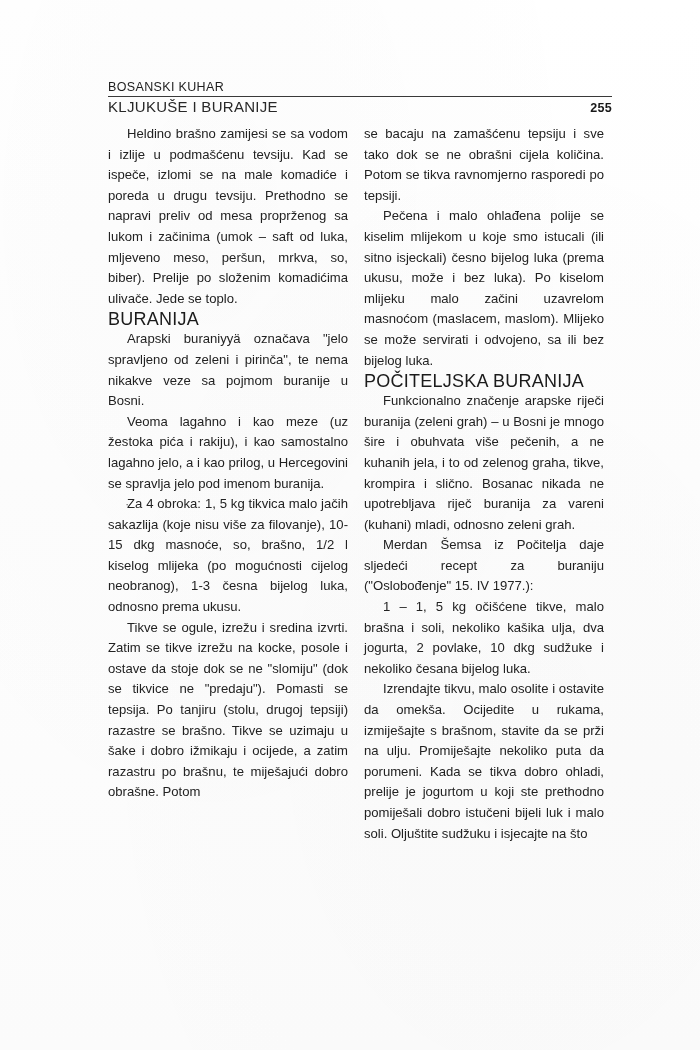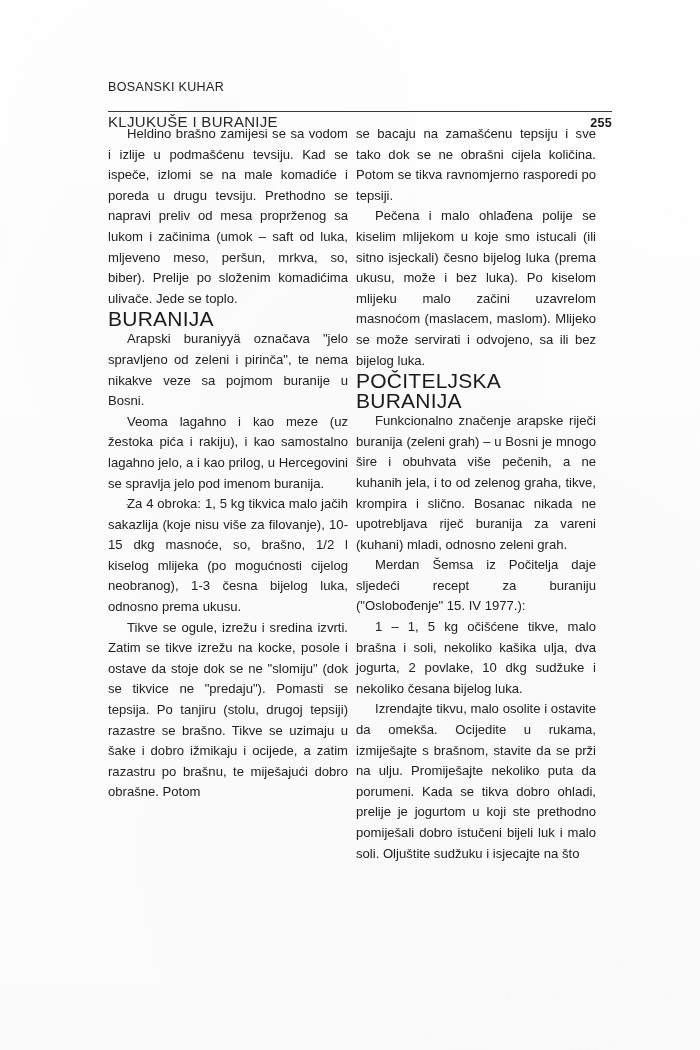--- a/index.html
+++ b/index.html
@@ -43,21 +43,21 @@
     left: 108px;
     top: 80px;
     width: 504px;
   }
   .runhead-book {
     font-size: 12.5px;
     letter-spacing: 0.35px;
     color: #1f1f1f;
     line-height: 14px;
     font-weight: 400;
-    padding-bottom: 16px;
+    padding-bottom: 1px;
   }
   .runhead-rule {
     height: 0;
     border-top: 1.6px solid #3a3a3a;
     width: 100%;
     margin-top: 1px;
   }
   .runhead-row2 {
     display: flex;
     justify-content: space-between;
@@ -78,21 +78,21 @@
     line-height: 15px;
   }
 
   
   .columns {
     position: absolute;
     left: 108px;
     top: 124px;
     width: 504px;
     display: flex;
-    gap: 8px;
+    gap: 16px;
   }
   .col {
     width: 240px;
   }
 
   p.para {
     margin: 0;
     font-size: 13.1px;
     line-height: 20.6px;
     text-align: justify;
@@ -112,21 +112,21 @@
     content: "·";
     position: absolute;
     left: -2px;
     top: 0px;
     color: #6a6a6a;
     font-size: 13px;
   }
 
   h2.recipe-title {
     margin: 0;
-    font-size: 21px;
+    font-size: 18px;
     font-weight: 400;
     letter-spacing: 0.25px;
     color: #1d1d1d;
     line-height: 20px;
     text-align: left;
   }
 
   .gap-before-title { margin-top: 25px; }
   .gap-after-title  { margin-top: 22px; }
 

